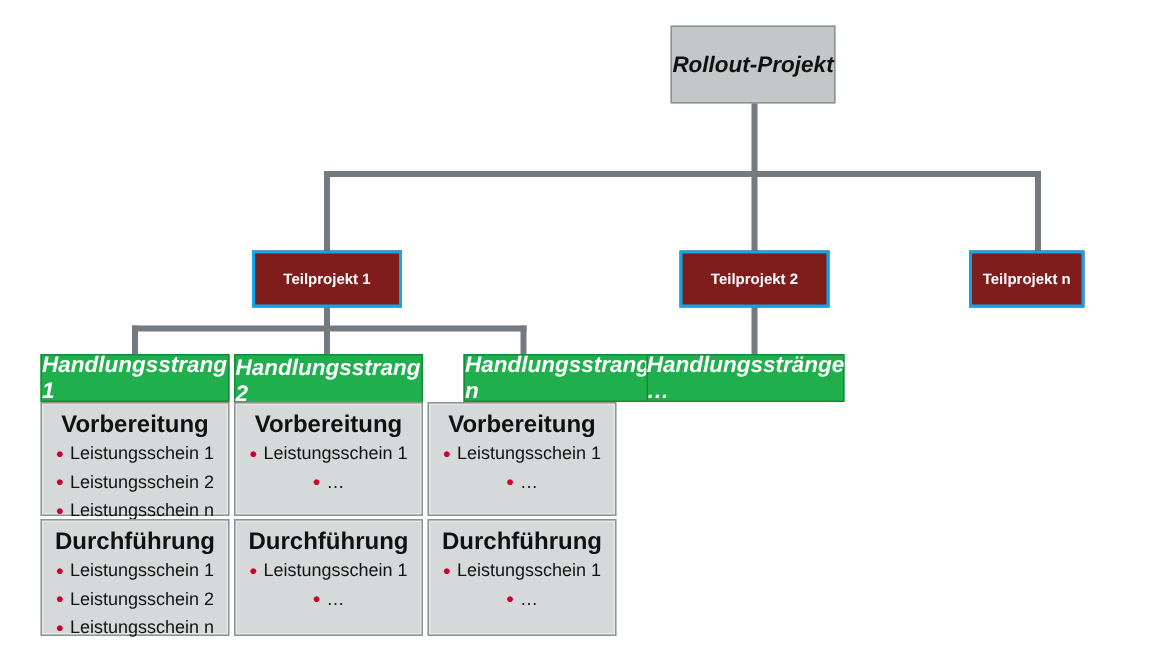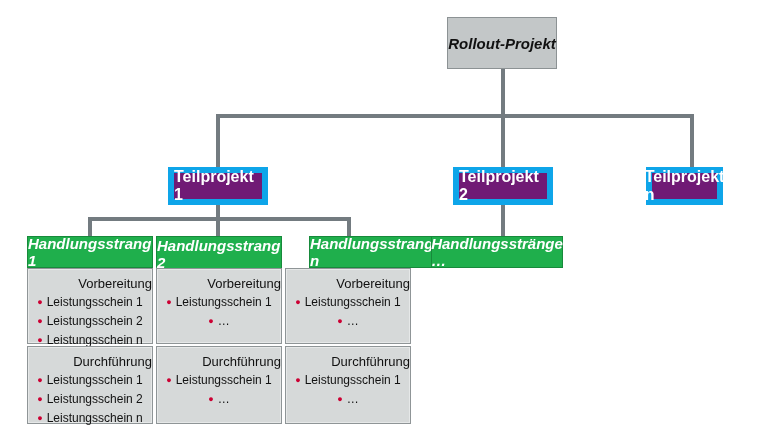--- a/index.html
+++ b/index.html
@@ -1,25 +1,25 @@
 <!DOCTYPE html>
 <html><head>
 <meta charset="utf-8">
 <style>
   html, body { margin:0; padding:0; background:#ffffff; }
   body { width:768px; height:443px; position:relative; overflow:hidden;
          font-family:"Liberation Sans", "DejaVu Sans", sans-serif; }
   .line { position:absolute; background:#737b80; }
   .box { position:absolute; box-sizing:border-box; display:flex; align-items:center; justify-content:center; }
   .root { background:#c3c7c8; border:1px solid #8c9294; color:#111; font-weight:bold; font-style:italic; font-size:15px; }
-  .tp { background:#701a75; color:#ffffff; font-weight:bold; font-size:16px; border:6px solid #0ea5e9; }
+  .tp { background:#7f1d1d; color:#ffffff; font-weight:bold; font-size:10px; border:2px solid #0ea5e9; }
   .hs { background:#1faf4c; color:#ffffff; font-weight:bold; font-style:italic; font-size:15px; border:1px solid #178a3b; }
   .panel { position:absolute; box-sizing:border-box; background:#d6d9d9; border:1px solid #8f9597;
            box-shadow: inset 0 0 0 1px #e6e8e8; text-align:center; padding-top:5px; }
-  .panel .ptitle { font-weight:normal; font-size:13px; color:#111; line-height:19px;text-align:right; }
+  .panel .ptitle { font-weight:bold; font-size:16px; color:#111; line-height:19px; }
   .panel .item { font-size:12px; color:#111; line-height:19px; }
   .bullet { color:#cc0033; font-size:9px; margin-right:4px; vertical-align:1px; }
 </style>
 </head>
 <body>
 
 <div class="line" style="left:501px; top:59px; width:4px; height:58px;"></div>
 <div class="line" style="left:216px; top:114px; width:478px; height:4px;"></div>
 <div class="line" style="left:216px; top:114px; width:4px; height:54px;"></div>
 <div class="line" style="left:501px; top:114px; width:4px; height:54px;"></div>

